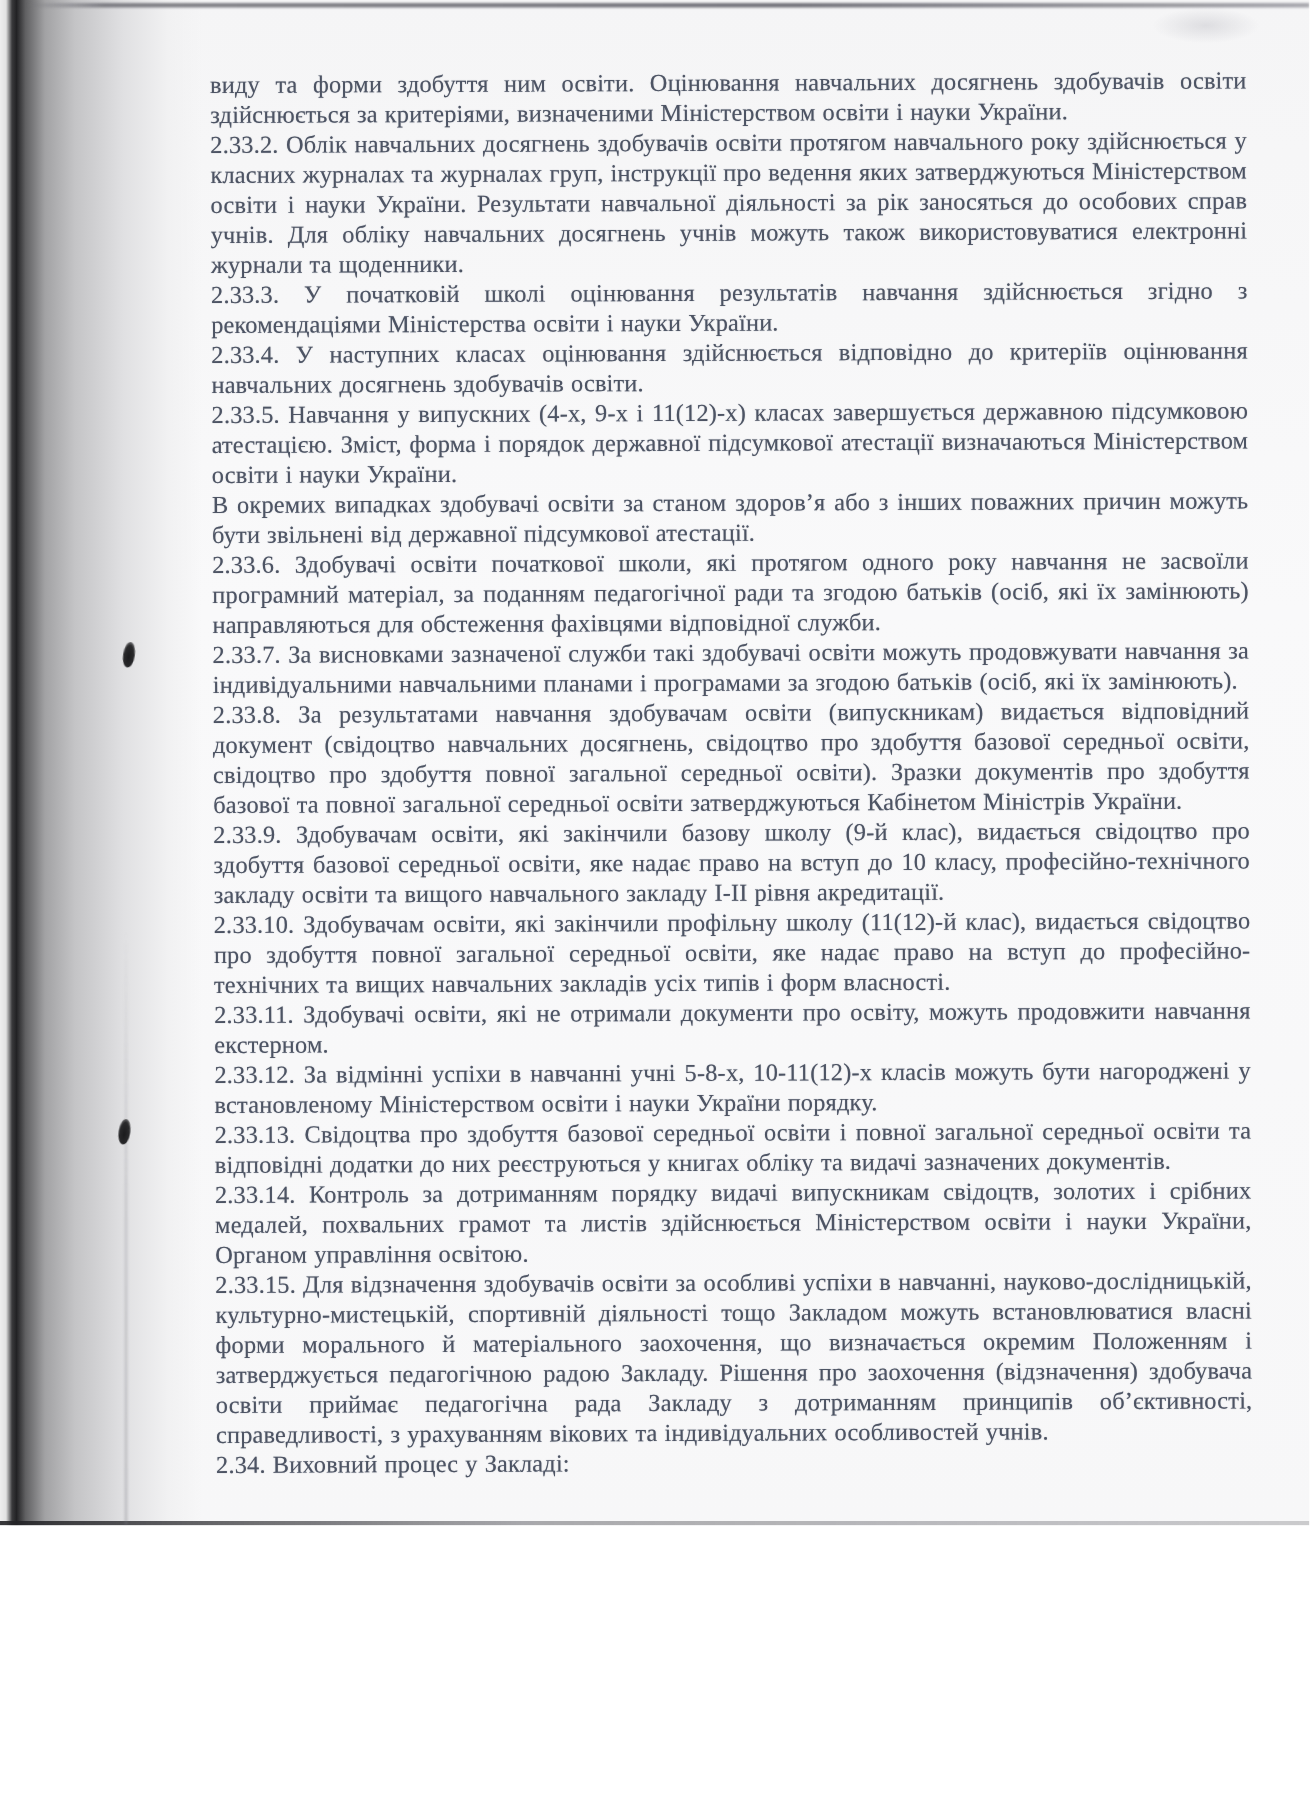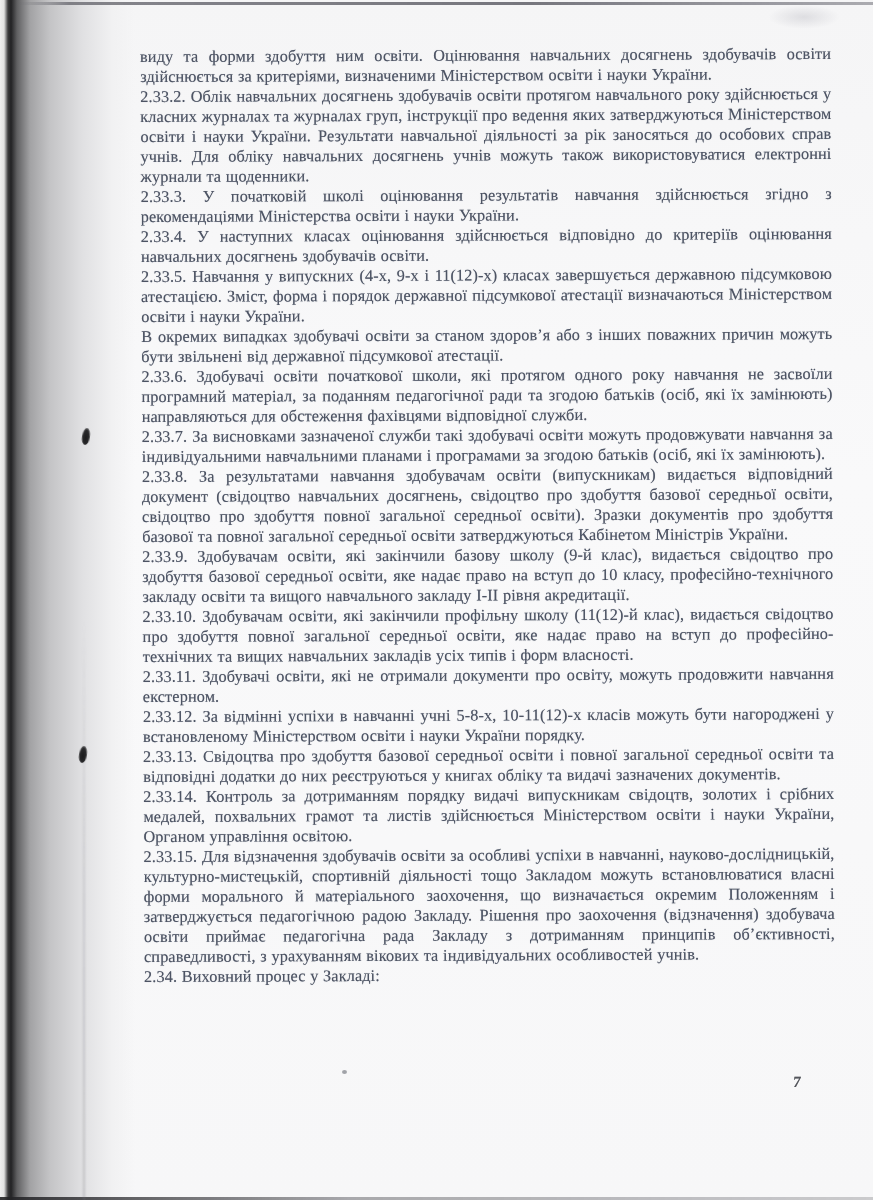--- a/index.html
+++ b/index.html
@@ -3,21 +3,21 @@
 <meta charset="utf-8">
 <style>
   html, body {
     margin: 0;
     padding: 0;
     background: #ffffff;
   }
   .scan {
     position: relative;
     width: 873px;
-    height: 1200px;
+    height: 1017px;
     overflow: hidden;
     background: linear-gradient(180deg, #f5f5f6 0%, #f9f9fa 40%, #f7f7f8 100%);
     font-family: "Liberation Serif", "DejaVu Serif", serif;
   }
   
   .binding {
     position: absolute;
     left: 0; top: 0; bottom: 0;
     width: 135px;
     background: linear-gradient(to right,

